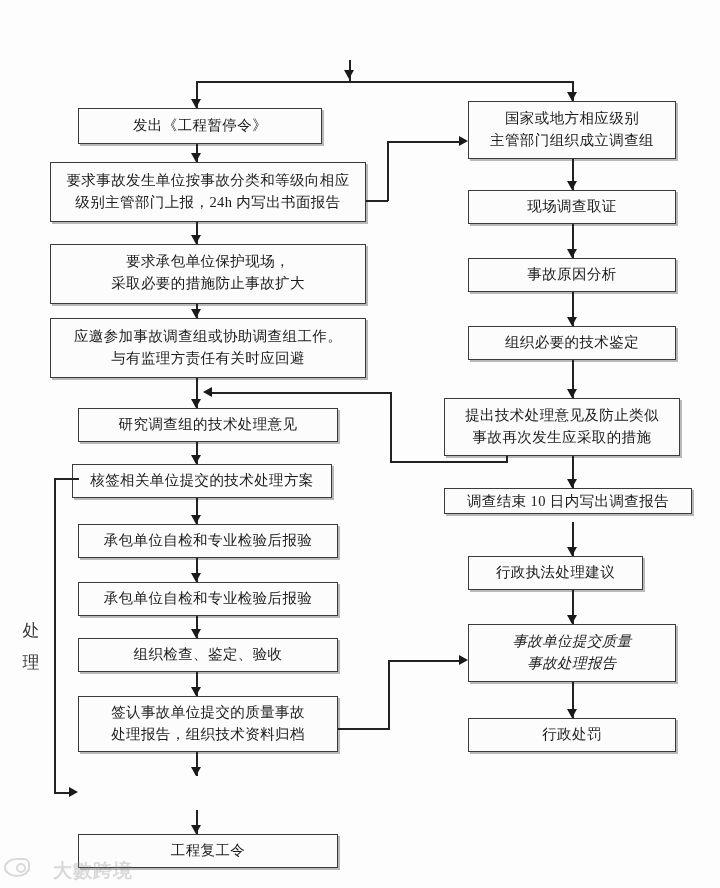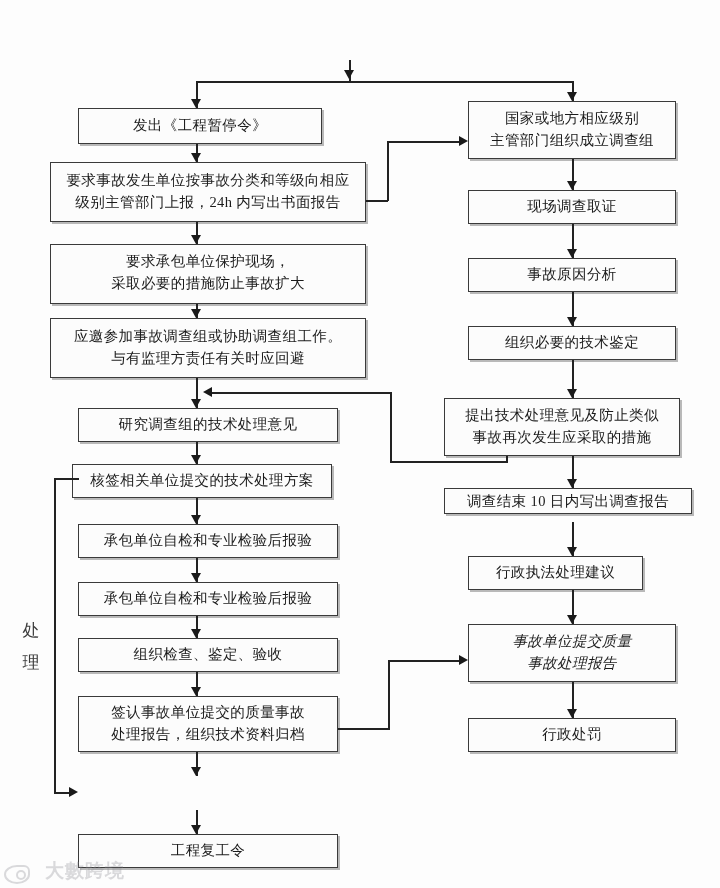--- a/index.html
+++ b/index.html
@@ -61,21 +61,21 @@
     line-height:1.9;
     text-align:center;
     width:26px;
     letter-spacing:0;
   }
 
   
   .watermark{
     position:absolute;
     left:4px;bottom:4px;
-    display:flex;align-items:flex-end;gap:15px;
+    display:flex;align-items:flex-start;gap:23px;
     opacity:.32;
   }
   .wm-logo{
     width:26px;height:19px;
     border:2.4px solid #8e8e96;
     border-radius:50% 6px 50% 50%;
     position:relative;
     box-sizing:border-box;
   }
   .wm-logo:after{

